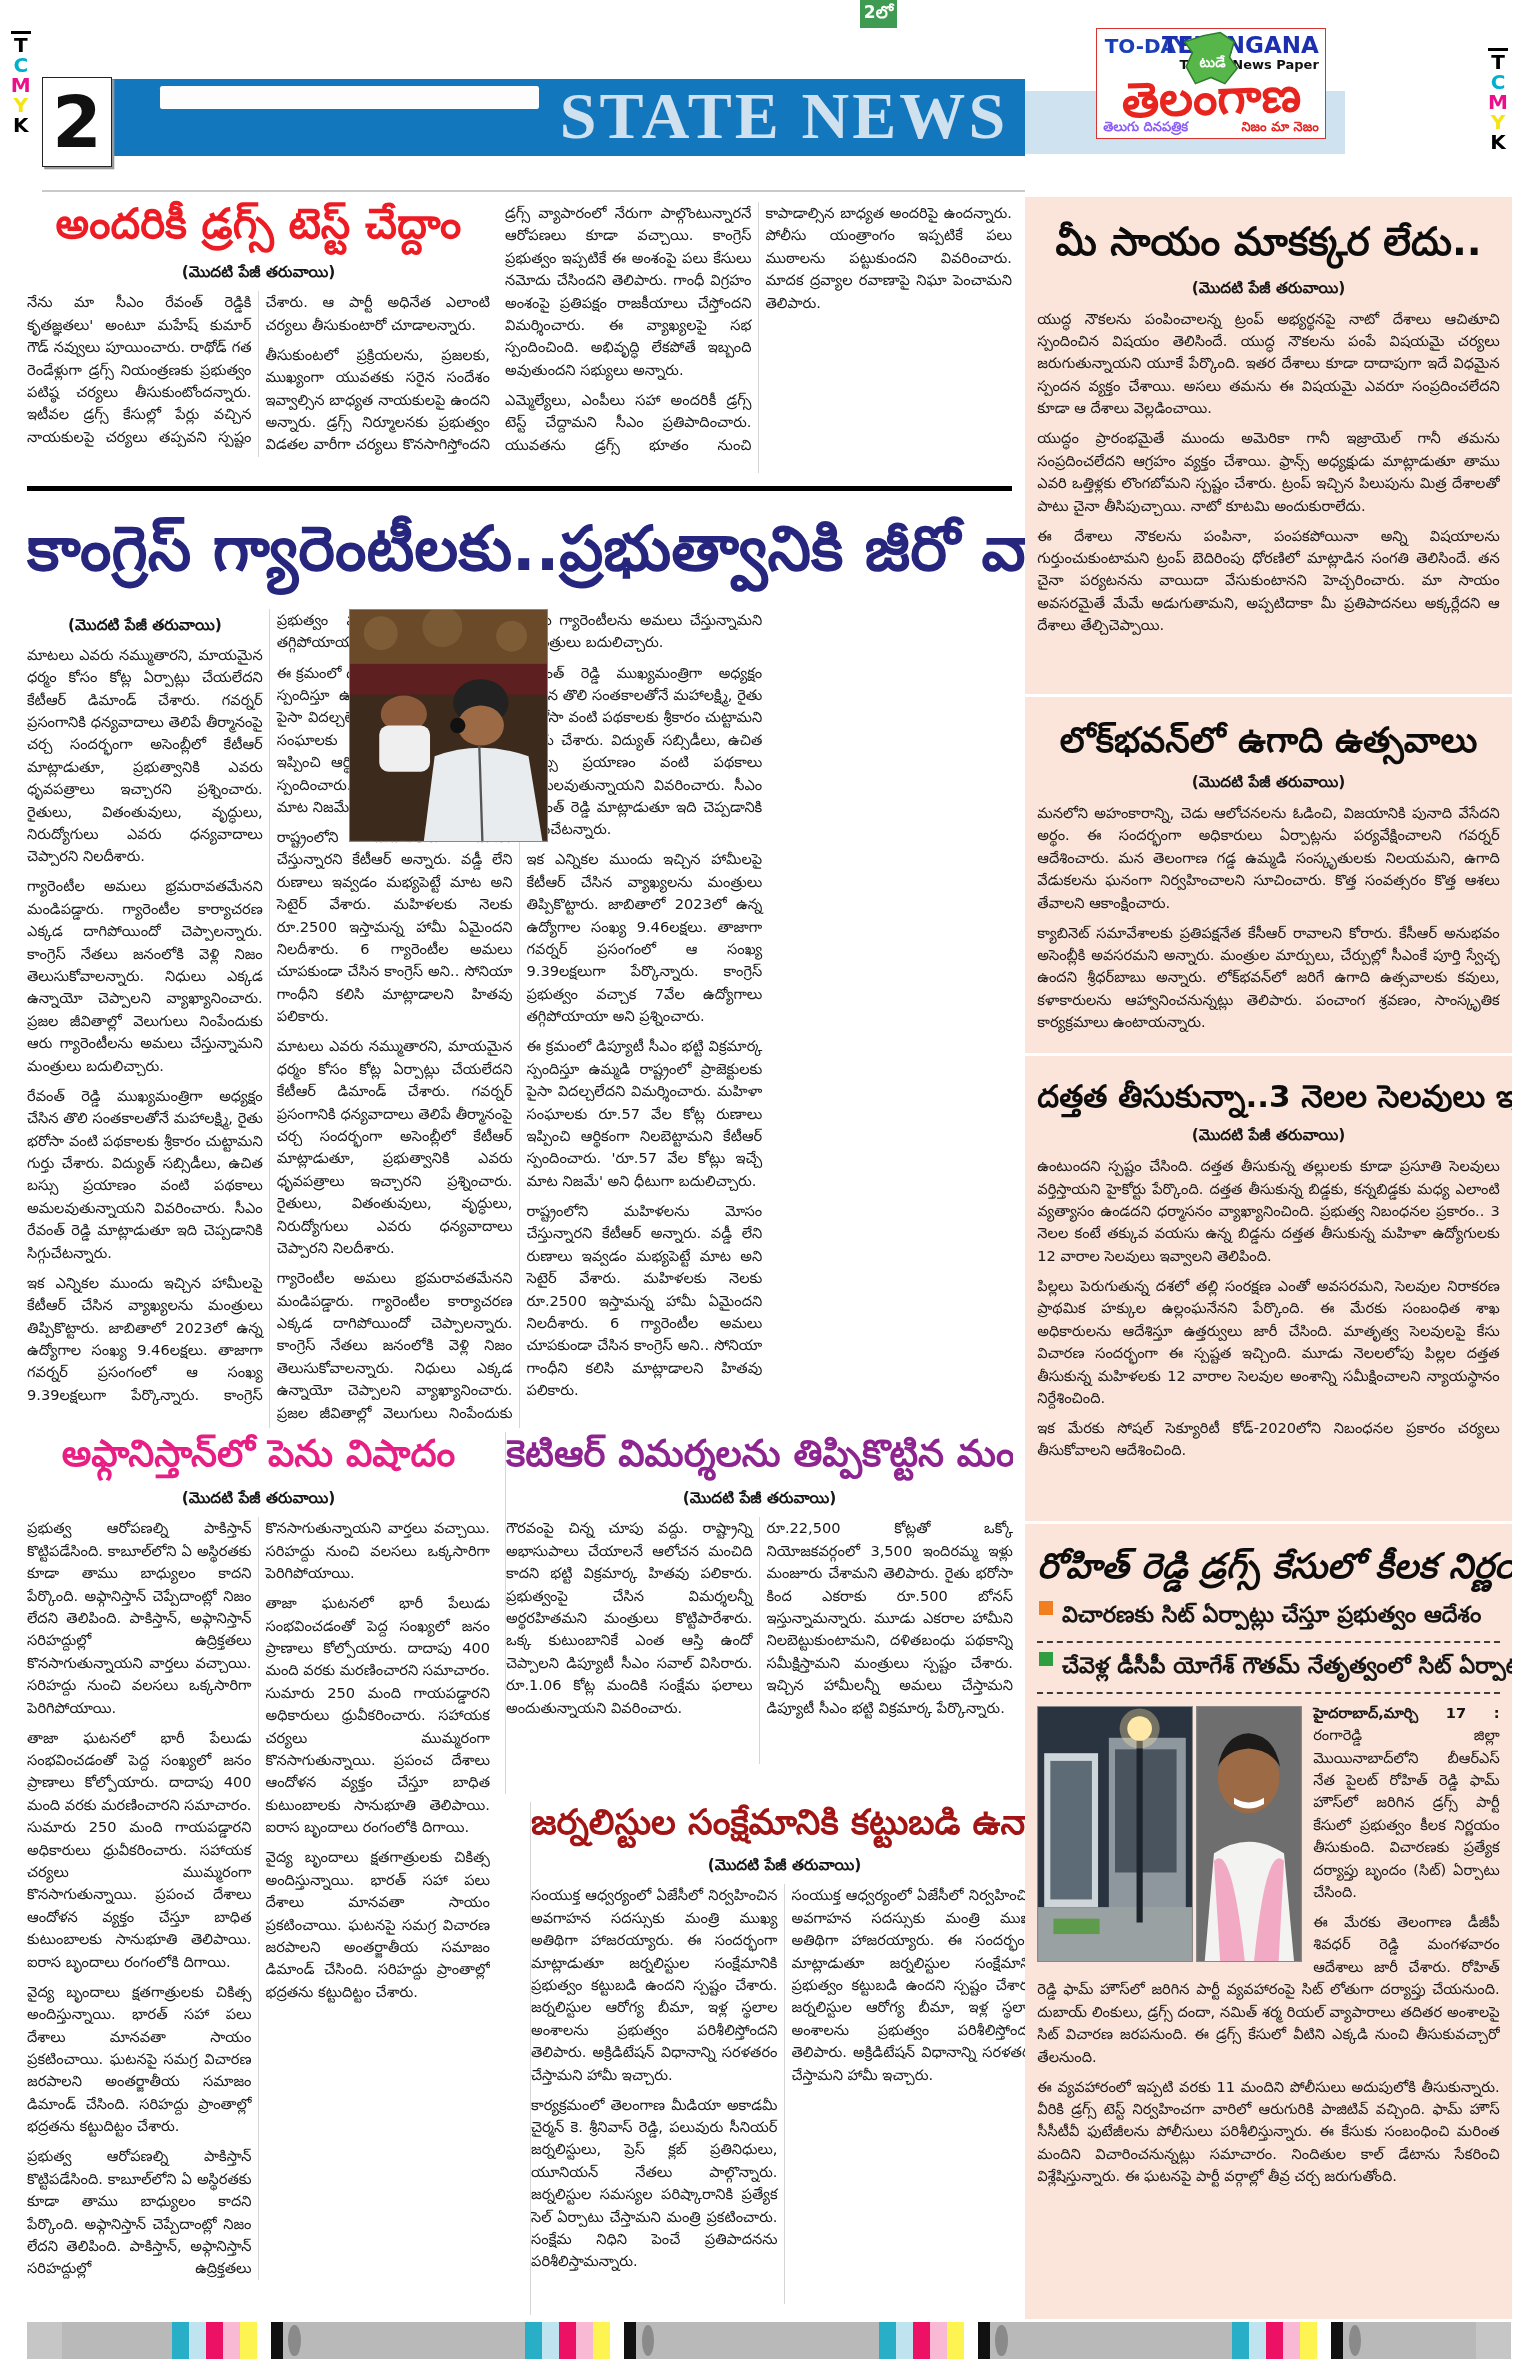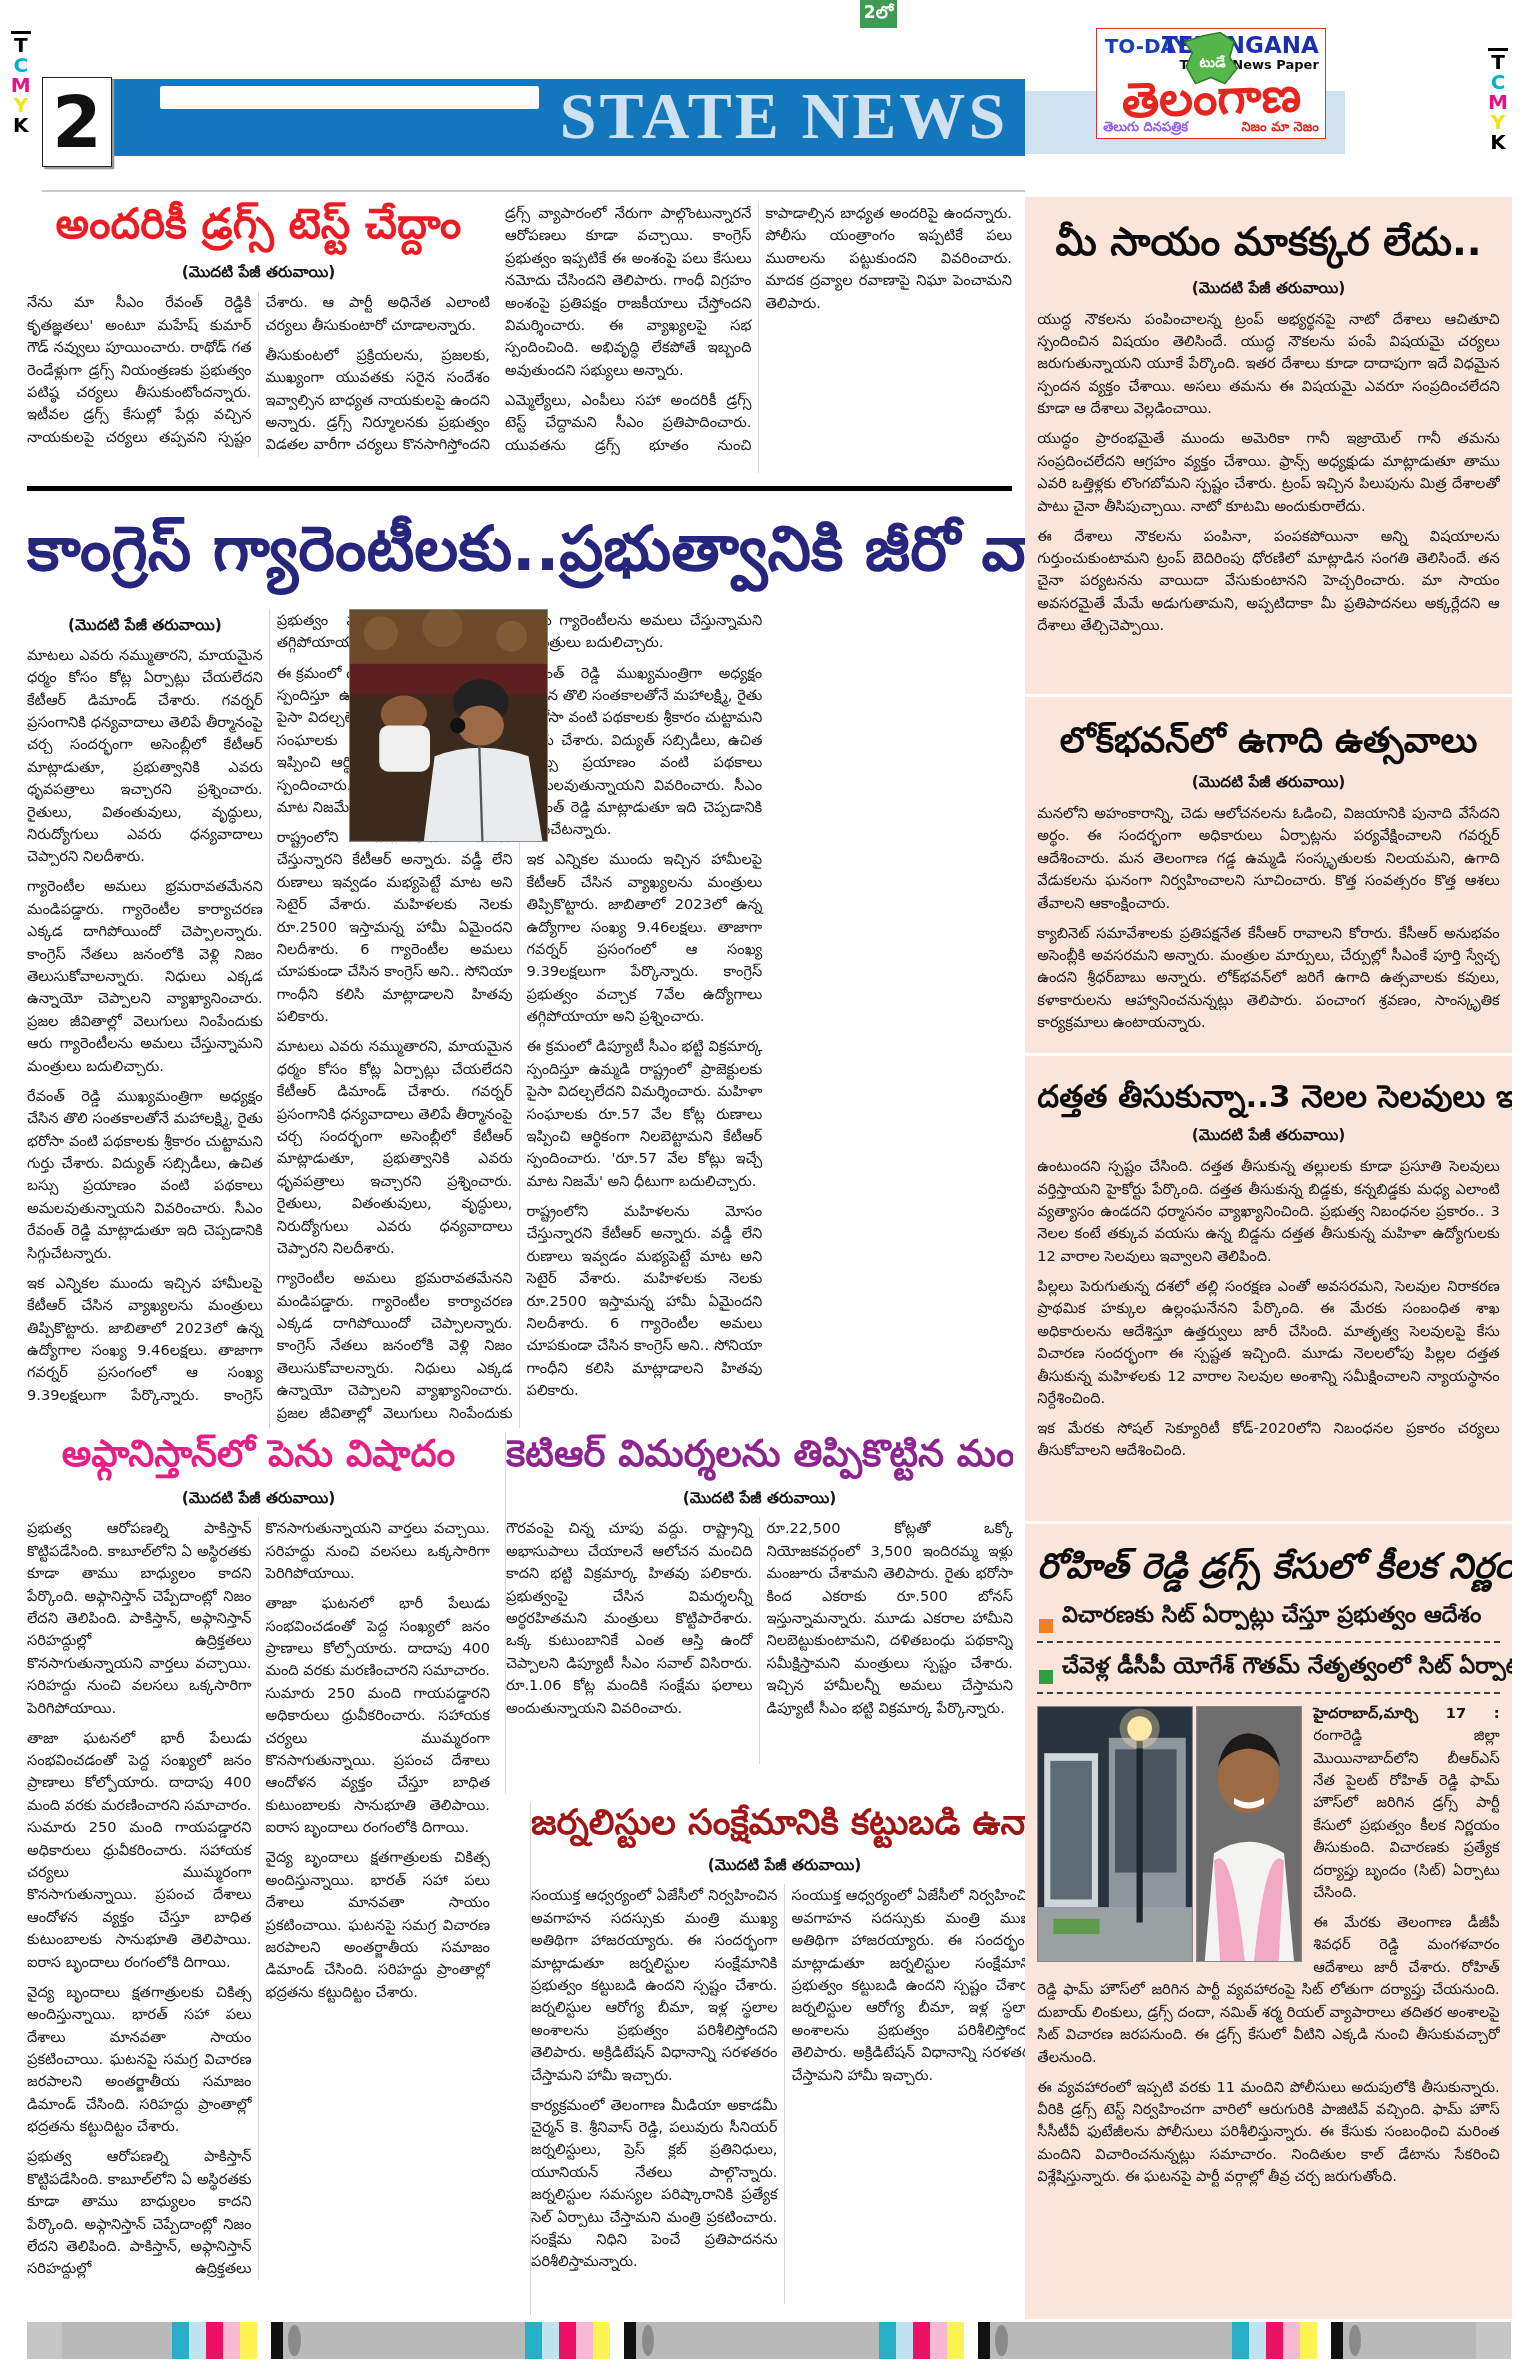--- a/index.html
+++ b/index.html
@@ -40,21 +40,21 @@
   .hl-pink{color:#e71f85;font-size:37px;}
   .hl-purple{color:#8d2490;font-size:37px;}
   .hl-maroon{color:#a31515;font-size:35px;}
   .hl-black{color:#0d0d0d;margin-top:13px;}
   .rule-thick{background:#000;height:4.6px;}
   .rule-thin{background:#c9c9c9;height:1.5px;}
   
   .pinkcol{background:#fbe5da;}
   .pinksec{padding:9.3px 12.3px 0 12.3px;overflow:hidden;}
   .pinksec + .pinksec{border-top:3.1px solid #fff;}
-  .bullet-row{display:flex;align-items:flex-end;gap:9.3px;padding:6.2px 1.5px;}
+  .bullet-row{display:flex;align-items:flex-start;gap:9.3px;padding:6.2px 1.5px;}
   .bullet-sq{width:14px;height:14px;flex:0 0 14px;}
   .bullet-txt{font-weight:bold;font-size:22.4px;white-space:nowrap;}
   .dashrule{border-bottom:2.3px dashed #3a3a3a;margin:1.5px 0 3.1px 0;}
   .photo{border:0.8px solid #888;}
   .floatphotos{float:left;display:flex;gap:3.1px;margin:4.6px 10.8px 4.6px 0;}
 </style>
 </head>
 <body>
 
 <div class="page">

